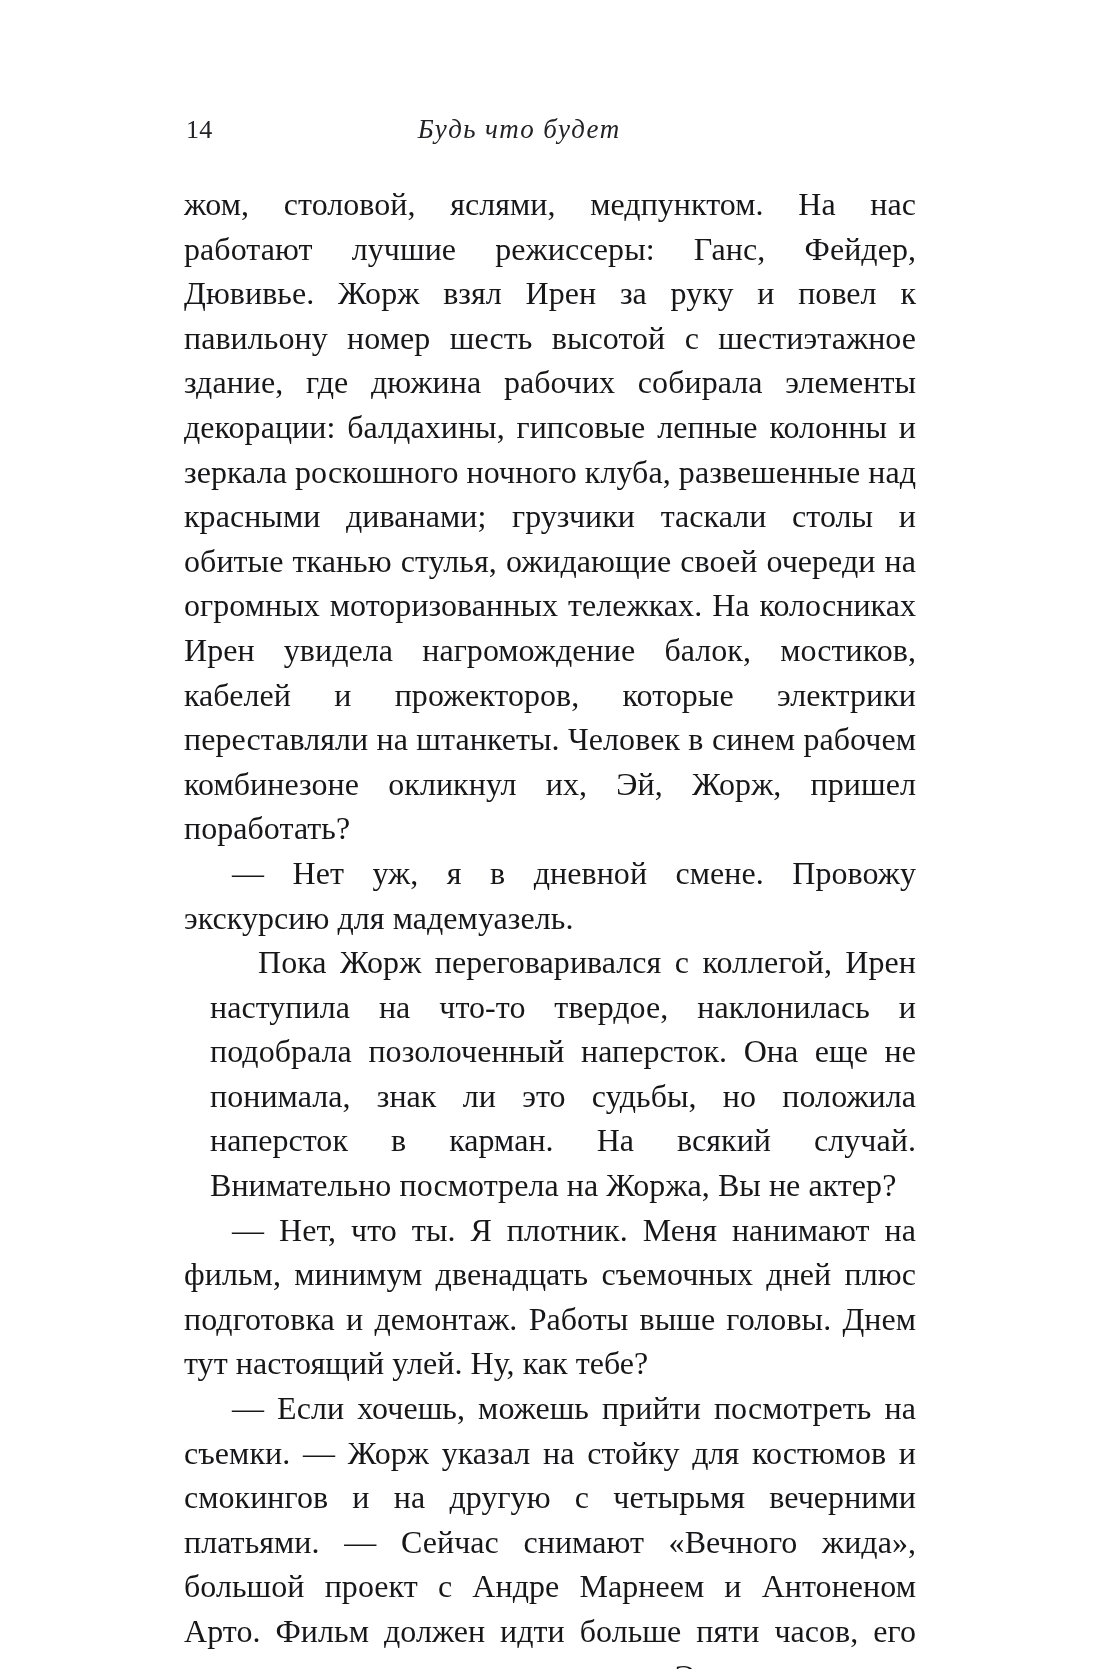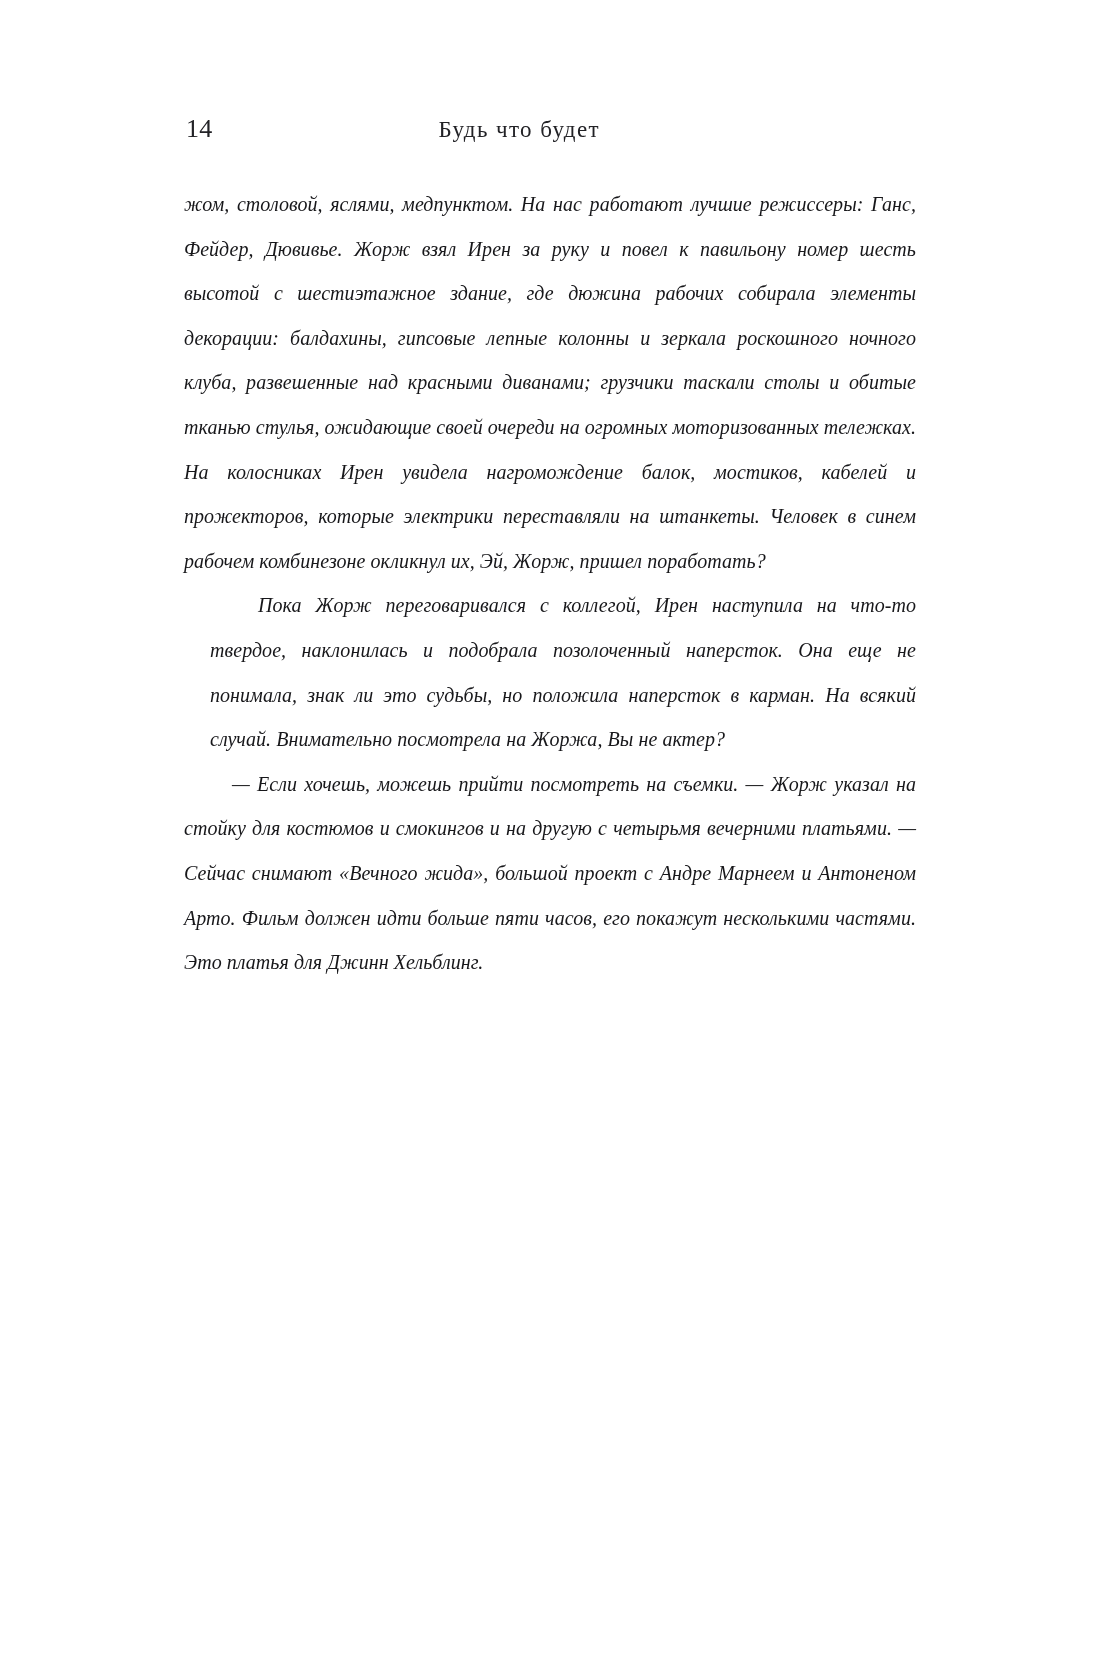--- a/index.html
+++ b/index.html
@@ -30,41 +30,41 @@
     color: #222226;
     letter-spacing: 0.2px;
   }
   .folio {
     flex: 0 0 auto;
     font-size: 26px;
   }
   .running-title {
     flex: 1 1 auto;
     text-align: center;
-    font-size: 23px;
+    font-size: 27px;
     letter-spacing: 1.4px;
     padding-right: 88px;
+    font-style: italic;
   }
   .text-block {
     position: absolute;
     top: 182px;
     left: 184px;
     width: 732px;
   }
   p.para {
     margin: 0;
-    font-size: 20px;
+    font-size: 32px;
     line-height: 44.6px;
     text-align: justify;
     text-justify: inter-word;
     hyphens: manual;
     -webkit-hyphens: manual;
     color: #17171a;
     letter-spacing: 0.05px;
-    font-style: italic;
   }
   p.para.indent {
     text-indent: 48px;
     margin-left: 26px;
   }
   p.para.dialogue {
     text-indent: 48px;
   }
   p.para.cont {
     text-indent: 0;
@@ -76,17 +76,19 @@
 
 <div class="page">
 
   <div class="page-header">
     <span class="folio">14</span>
     <span class="running-title">Будь что будет</span>
   </div>
 
   <div class="text-block">
     <p class="para cont">жом, столовой, яслями, медпунктом. На нас работают лучшие режиссеры: Ганс, Фейдер, Дювивье. Жорж взял Ирен за руку и повел к павильону номер шесть высотой с шестиэтажное здание, где дюжина рабочих собирала элементы декорации: балдахины, гипсовые лепные колонны и зеркала роскошного ночного клуба, развешенные над красными диванами; грузчики таскали столы и обитые тканью стулья, ожидающие своей очереди на огромных моторизованных тележках. На колосниках Ирен увидела нагромождение балок, мостиков, кабелей и прожекторов, которые электрики переставляли на штанкеты. Человек в синем рабочем комбинезоне окликнул их, Эй, Жорж, пришел поработать?</p>
+    <p class="para dialogue">— Нет уж, я в дневной смене. Провожу экскурсию для мадемуазель.</p>
     <p class="para indent">Пока Жорж переговаривался с коллегой, Ирен наступила на что-то твердое, наклонилась и подобрала позолоченный наперсток. Она еще не понимала, знак ли это судьбы, но положила наперсток в карман. На всякий случай. Внимательно посмотрела на Жоржа, Вы не актер?</p>
+    <p class="para dialogue">— Нет, что ты. Я плотник. Меня нанимают на фильм, минимум двенадцать съемочных дней плюс подготовка и демонтаж. Работы выше головы. Днем тут настоящий улей. Ну, как тебе?</p>
     <p class="para dialogue">— Если хочешь, можешь прийти посмотреть на съемки. — Жорж указал на стойку для костюмов и смокингов и на другую с четырьмя вечерними платьями. — Сейчас снимают «Вечного жида», большой проект с Андре Марнеем и Антоненом Арто. Фильм должен идти больше пяти часов, его покажут несколькими частями. Это платья для Джинн Хельблинг.</p>
   </div>
 
 </div>
 
 </body></html>

